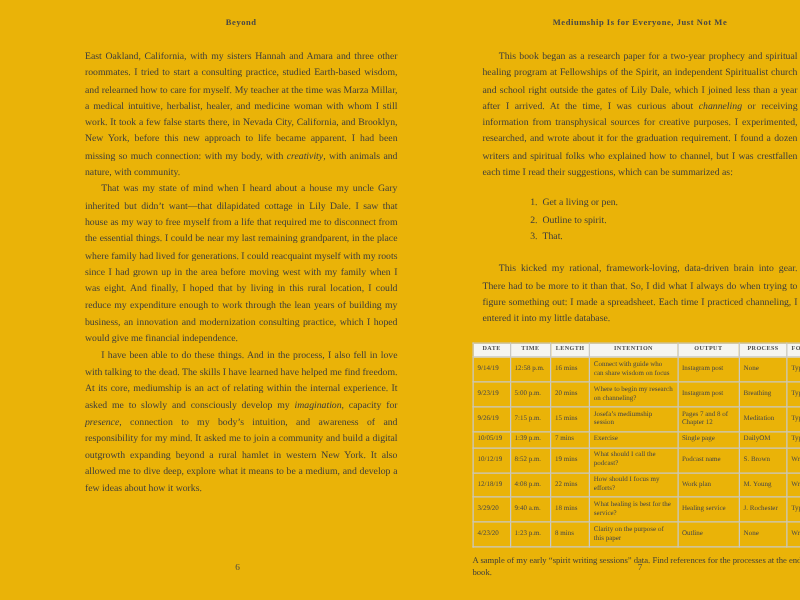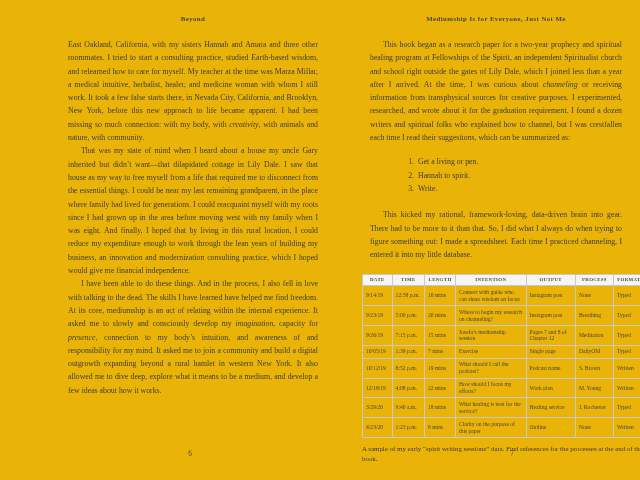--- a/index.html
+++ b/index.html
@@ -5,21 +5,21 @@
   html,body{margin:0;padding:0;}
   body{
     width:640px;height:480px;overflow:hidden;
     background:#fdfdfb;color:#3c3c3c;
     font-family:"Liberation Serif","DejaVu Serif",serif;
   }
   .spread{position:relative;width:640px;height:480px;display:flex;background:#eab308;padding-left:32px;}
   .page{position:relative;width:320px;height:480px;}
   .page-inner{position:absolute;top:0;}
   .page.left .page-inner{left:36px;width:250px;}
-  .page.right .page-inner{left:18px;width:252px;}
+  .page.right .page-inner{left:34px;width:252px;}
   .running-head{
     margin-top:14px;text-align:center;
     font-size:6.8px;font-weight:bold;letter-spacing:.45px;color:#474747;
     line-height:9px;
   }
   .page-body{margin-top:15px;font-size:7.8px;line-height:13.3px;}
   p.para{margin:0;text-align:justify;text-justify:inter-word;}
   p.indent{text-indent:13px;}
   p.after-list{margin-top:13px;font-family:Liberation Serif, serif;}
   em{font-style:italic;}
@@ -75,25 +75,25 @@
       <div class="page-body">
         <p class="para indent"><span>This book began as a research paper for a two-year prophecy and spiritual healing program at Fellowships of the Spirit, an independent Spiritualist church and school right outside the gates of Lily Dale, which I joined less than a year after I arrived. At the time, I was curious about </span><em>channeling</em><span> or receiving information from transphysical sources for creative purposes. I experimented, researched, and wrote about it for the graduation requirement. I found a dozen writers and spiritual folks who explained how to channel, but I was crestfallen each time I read their suggestions, which can be summarized as:</span></p>
 
         <div class="numbered-list">
           <div class="list-item">
             <span class="list-number">1.</span>
             <span class="list-text">Get a living or pen.</span>
           </div>
           <div class="list-item">
             <span class="list-number">2.</span>
-            <span class="list-text">Hannah to spirit.</span>
+            <span class="list-text">Outline to spirit.</span>
           </div>
           <div class="list-item">
             <span class="list-number">3.</span>
-            <span class="list-text">Write.</span>
+            <span class="list-text">That.</span>
           </div>
         </div>
 
         <p class="para indent after-list"><span>This kicked my rational, framework-loving, data-driven brain into gear. There had to be more to it than that. So, I did what I always do when trying to figure something out: I made a spreadsheet. Each time I practiced channeling, I entered it into my little database.</span></p>
 
         <div class="table-block">
           <table class="sessions">
             <colgroup>
               <col style="width:10.5%">
                 <col style="width:11.5%">

